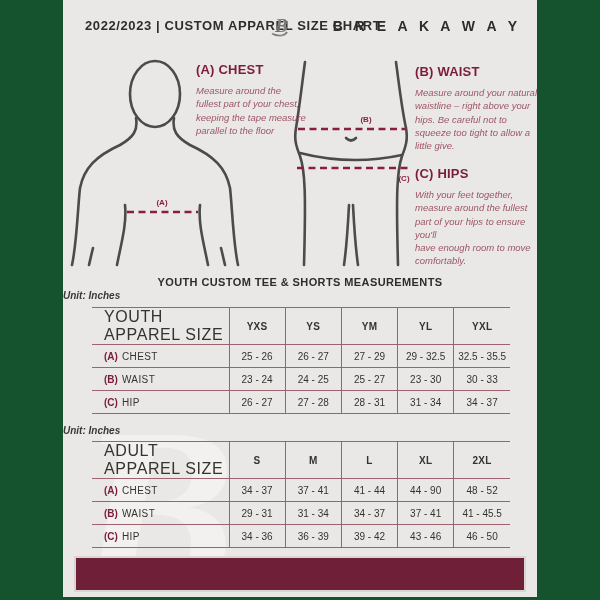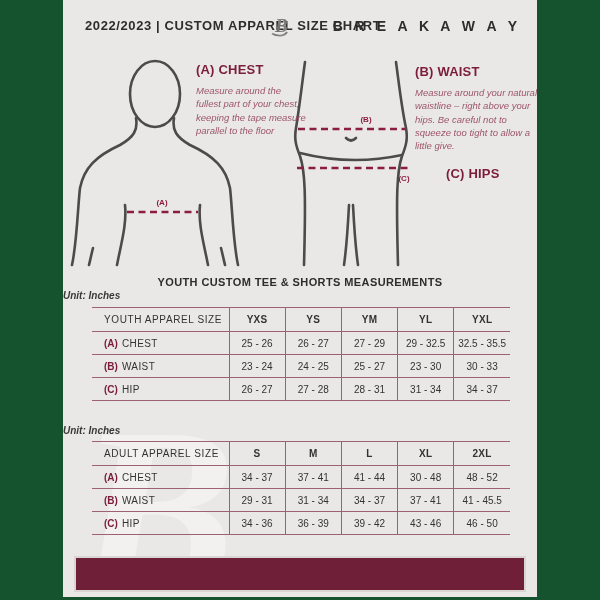--- a/index.html
+++ b/index.html
@@ -27,32 +27,32 @@
 
   
   .diagram-svg{position:absolute;left:0;top:52px;z-index:2;}
 
   
   .mblock{position:absolute;z-index:2;}
   .mblock h3{font-size:13px;font-weight:bold;color:var(--maroon);letter-spacing:.2px;margin-bottom:7px;}
   .mblock p{font-size:9.5px;font-style:italic;line-height:1.4;color:var(--rose);white-space:pre-line;}
   .mblock.a{left:133px;top:62px;width:112px;}
   .mblock.b{left:352px;top:64px;width:122px;}
-  .mblock.c{left:352px;top:166px;width:122px;margin-left:31px;}
+  .mblock.c{left:352px;top:166px;width:122px;}
 
   
   .sec-title{position:absolute;left:0;width:474px;text-align:center;font-size:11px;font-weight:bold;letter-spacing:.4px;color:var(--dark);z-index:2;}
   .sec-unit{position:absolute;left:0;width:558px;text-align:left;font-size:10px;font-style:italic;font-weight:bold;color:#3a3937;z-index:2;}
   .size-table{position:absolute;left:29px;width:418px;border-collapse:collapse;table-layout:fixed;z-index:2;}
   .size-table tr{border-top:1.5px solid var(--line);}
   .size-table{border-bottom:1.5px solid var(--line);}
   .size-table td{border-left:1.5px solid var(--line);height:23px;font-size:10px;color:#343330;text-align:center;vertical-align:middle;}
   .size-table td:first-child{border-left:none;text-align:left;padding-left:12px;}
   .size-table tr.hrow td{font-weight:bold;font-size:10px;letter-spacing:.3px;height:24px;}
-  .size-table tr.hrow td:first-child{font-weight:normal;font-size:10px;letter-spacing:.6px;color:#343330;}
+  .size-table tr.hrow td:first-child{font-weight:normal;font-size:16px;letter-spacing:.6px;color:#343330;}
   .size-table .key{color:var(--maroon);font-weight:bold;margin-right:4px;}
   .size-table .rl{color:#343330;letter-spacing:.4px;}
   #youth-title{top:276px;} #youth-unit{top:290px;} #youth-table{top:307px;}
   #adult-title{top:411px;} #adult-unit{top:425px;} #adult-table{top:441px;}
 
   
   .footer-bar{position:absolute;left:11px;top:556px;width:452px;height:36px;background:var(--footer);border:2px solid #d9d5d1;z-index:3;}
 </style>
 </head>
 <body>
@@ -110,20 +110,22 @@
     <div class="mblock a">
       <h3>(A) CHEST</h3>
       <p>Measure around the fullest part of your chest, keeping the tape measure parallel to the floor</p>
     </div>
     <div class="mblock b">
       <h3>(B) WAIST</h3>
       <p>Measure around your natural waistline – right above your hips. Be careful not to squeeze too tight to allow a little give.</p>
     </div>
     <div class="mblock c">
       <h3>(C) HIPS</h3>
+      <p>With your feet together, measure around the fullest part of your hips to ensure you'll
+have enough room to move comfortably.</p>
     </div>
 
     <div class="sec-title" id="youth-title">YOUTH CUSTOM TEE &amp; SHORTS MEASUREMENTS</div>
     <div class="sec-unit" id="youth-unit">Unit: Inches</div>
     <table class="size-table" id="youth-table">
       <colgroup>
           <col style="width:137px">
           <col style="width:56.2px">
           <col style="width:56.2px">
           <col style="width:56.2px">
@@ -183,21 +185,21 @@
         <td>M</td>
         <td>L</td>
         <td>XL</td>
         <td>2XL</td>
       </tr>
       <tr>
         <td><span class="key">(A)</span><span class="rl">CHEST</span></td>
         <td>34 - 37</td>
         <td>37 - 41</td>
         <td>41 - 44</td>
-        <td>30 - 48</td>
+        <td>44 - 90</td>
         <td>48 - 52</td>
       </tr>
       <tr>
         <td><span class="key">(B)</span><span class="rl">WAIST</span></td>
         <td>29 - 31</td>
         <td>31 - 34</td>
         <td>34 - 37</td>
         <td>37 - 41</td>
         <td>41 - 45.5</td>
       </tr>

